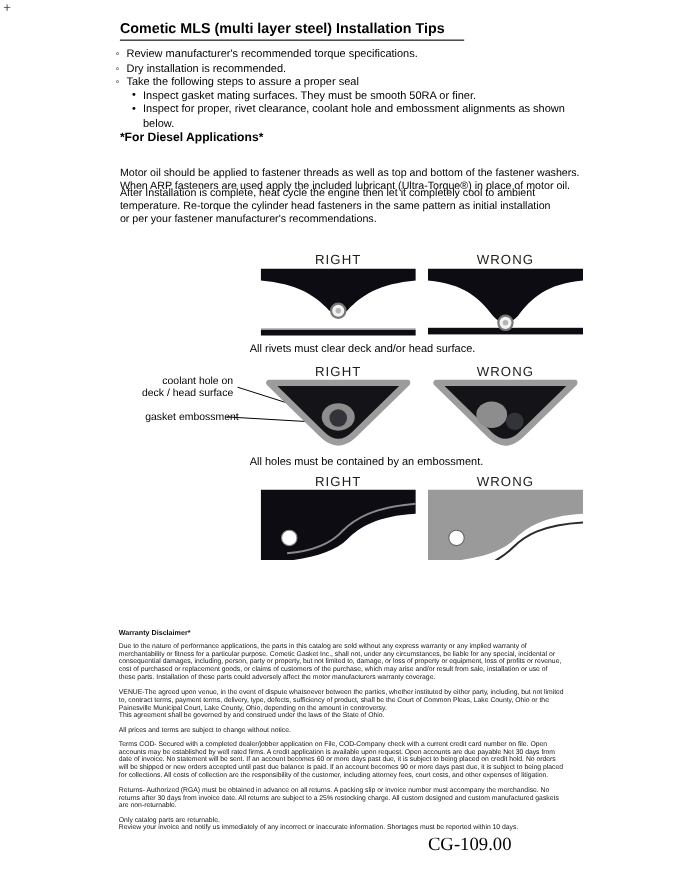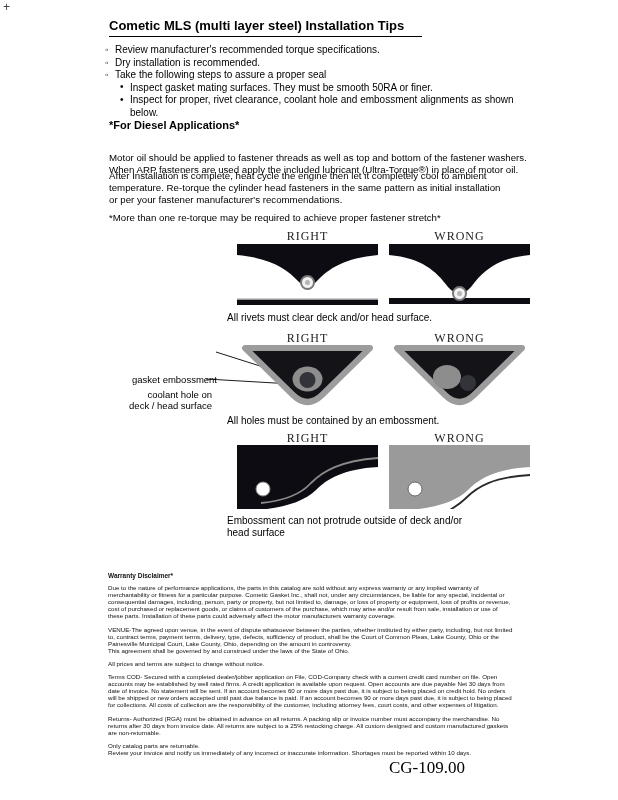--- a/index.html
+++ b/index.html
@@ -23,34 +23,34 @@
   .bullet::before{content:"\25E6";position:absolute;left:0;top:0;}
   .subbullet{position:relative;padding-left:10px;margin-left:15px;}
   .subbullet::before{content:"\2022";position:absolute;left:0;top:-0.5px;}
 
   .diesel-heading{position:absolute;left:109px;top:119px;font-size:11px;font-weight:bold;text-align:right;}
   .para{position:absolute;left:109px;width:420px;font-size:9.7px;line-height:12px;white-space:pre-line;}
   .p1{top:152px;}
   .p2{top:170px;}
   .note{position:absolute;left:109px;top:212px;font-size:9.7px;}
 
-  .fig-label{position:absolute;width:141px;text-align:center;font-size:12px;letter-spacing:1px;color:#1c1c1c;font-family:Liberation Serif, serif;}
+  .fig-label{position:absolute;width:141px;text-align:center;font-size:12px;letter-spacing:1px;color:#1c1c1c;}
   .panel{position:absolute;width:141px;height:64px;}
   .panel svg{display:block;width:141px;height:64px;}
   .caption{position:absolute;left:227px;font-size:10px;line-height:12px;color:#000;}
 
   .fl1r{left:237px;top:229px;} .fl1w{left:389px;top:229px;}
   .pn1r{left:237px;top:244px;} .pn1w{left:389px;top:244px;}
   .cap1{top:312px;}
 
   .fl2r{left:237px;top:331px;} .fl2w{left:389px;top:331px;}
   .pn2r{left:237px;top:345px;} .pn2w{left:389px;top:345px;}
   .cap2{top:415px;}
 
-  .side-label1{position:absolute;left:120px;top:341px;width:92px;text-align:right;font-size:9.5px;line-height:11px;margin-top:48px;}
+  .side-label1{position:absolute;left:120px;top:341px;width:92px;text-align:right;font-size:9.5px;line-height:11px;}
   .side-label2{position:absolute;left:132px;top:374px;font-size:9.5px;}
   .connectors{position:absolute;left:204px;top:344px;width:112px;height:48px;}
 
   .fl3r{left:237px;top:431px;} .fl3w{left:389px;top:431px;}
   .pn3r{left:237px;top:445px;} .pn3w{left:389px;top:445px;}
   .cap3{top:515px;width:245px;}
 
   .disc{position:absolute;left:108px;top:572px;width:405px;font-size:6.2px;line-height:7.1px;color:#111;}
   .disc .dh{font-weight:bold;font-size:6.5px;margin:0 0 5px 0;}
   .disc p{margin:0 0 6px 0;white-space:pre-line;}
@@ -73,21 +73,20 @@
     <div class="subbullet"><span>Inspect gasket mating surfaces.  They must be smooth 50RA or finer.</span></div>
     <div class="subbullet"><span>Inspect for proper, rivet clearance, coolant hole and embossment alignments as shown below.</span></div>
   </div>
 
   <div class="diesel-heading">*For Diesel Applications*</div>
   <div class="para p1">Motor oil should be applied to fastener threads as well as top and bottom of the fastener washers.
 When ARP fasteners are used apply the included lubricant (Ultra-Torque®) in place of motor oil.</div>
   <div class="para p2">After Installation is complete, heat cycle the engine then let it completely cool to ambient
 temperature. Re-torque the cylinder head fasteners in the same pattern as initial installation
 or per your fastener manufacturer's recommendations.</div>
-  <div class="note">*More than one re-torque may be required to achieve proper fastener stretch*</div>
 
   <div class="fig-label fl1r">RIGHT</div>
   <div class="fig-label fl1w">WRONG</div>
   <div class="panel pn1r">
     <svg viewBox="0 0 141 64">
       <path d="M0,0 H141 V11 C108,14 92,24 79,38 Q70.5,46 62,38 C49,24 33,14 0,11 Z" fill="#0c0c12"></path>
       <rect x="0" y="54.5" width="141" height="1.5" fill="#9a9a9a"></rect>
       <rect x="0" y="56" width="141" height="5" fill="#0c0c12"></rect>
       <circle cx="70.5" cy="38.5" r="6.5" fill="#f2f2f2" stroke="#777" stroke-width="2"></circle>
       <circle cx="70.5" cy="38.5" r="2.5" fill="#b5b5b5"></circle>
@@ -139,21 +138,20 @@
       <circle cx="26" cy="44" r="7" fill="#ffffff" stroke="#888" stroke-width="1"></circle>
     </svg>
   </div>
   <div class="panel pn3w">
     <svg viewBox="0 0 141 64">
       <path d="M0,0 H141 V22 C106,24 90,34 79,45 C69,55 52,61 30,64 H0 Z" fill="#9a9a9a"></path>
       <path d="M141,30 C104,32 88,42 77,53 C70,60 60,66 48,72" stroke="#2a2a2a" stroke-width="1.8" fill="none"></path>
       <circle cx="26" cy="44" r="7" fill="#ffffff" stroke="#666" stroke-width="1"></circle>
     </svg>
   </div>
-  <div class="caption cap3">Embossment can not protrude outside of deck and/or head surface</div>
 
   <div class="disc">
     <div class="dh">Warranty Disclaimer*</div>
     <p>Due to the nature of performance applications, the parts in this catalog are sold without any express warranty or any implied warranty of merchantability or fitness for a particular purpose.  Cometic Gasket Inc., shall not, under any circumstances, be liable for any special, incidental or consequential damages, including, person, party or property, but not limited to, damage, or loss of property or equipment, loss of profits or revenue, cost of purchased or replacement goods, or claims of customers of the purchase, which may arise and/or result from sale, installation or use of these parts.  Installation of these parts could adversely affect the motor manufacturers warranty coverage.</p>
     <p>VENUE-The agreed upon venue, in the event of dispute whatsoever between the parties, whether instituted by either party, including, but not limited to, contract terms, payment terms, delivery, type, defects, sufficiency of product, shall be the Court of Common Pleas, Lake County, Ohio or the Painesville Municipal Court, Lake County, Ohio, depending on the amount in controversy.
 This agreement shall be governed by and construed under the laws of the State of Ohio.</p>
     <p>All prices and terms are subject to change without notice.</p>
     <p>Terms COD- Secured with a completed dealer/jobber application on File, COD-Company check with a current credit card number on file.  Open accounts may be established by well rated firms.  A credit application is available upon request.  Open accounts are due payable Net 30 days from date of invoice.  No statement will be sent.  If an account becomes 60 or more days past due, it is subject to being placed on credit hold.  No orders will be shipped or new orders accepted until past due balance is paid.  If an account becomes 90 or more days past due, it is subject to being placed for collections.  All costs of collection are the responsibility of the customer, including attorney fees, court costs, and other expenses of litigation.</p>
     <p>Returns- Authorized (RGA) must be obtained in advance on all returns.  A packing slip or invoice number must accompany the merchandise.  No returns after 30 days from invoice date.  All returns are subject to a 25% restocking charge.  All custom designed and custom manufactured gaskets are non-returnable.</p>
     <p>Only catalog parts are returnable.

